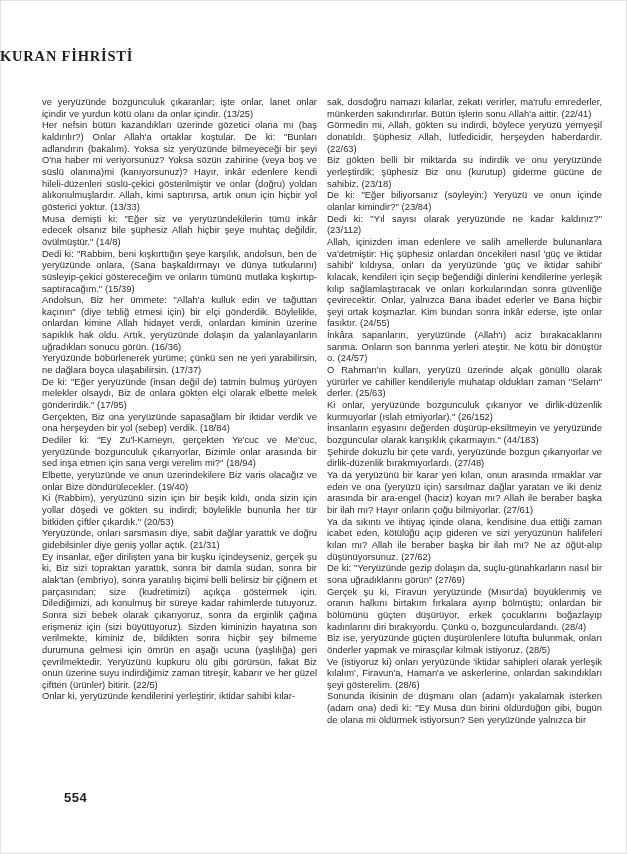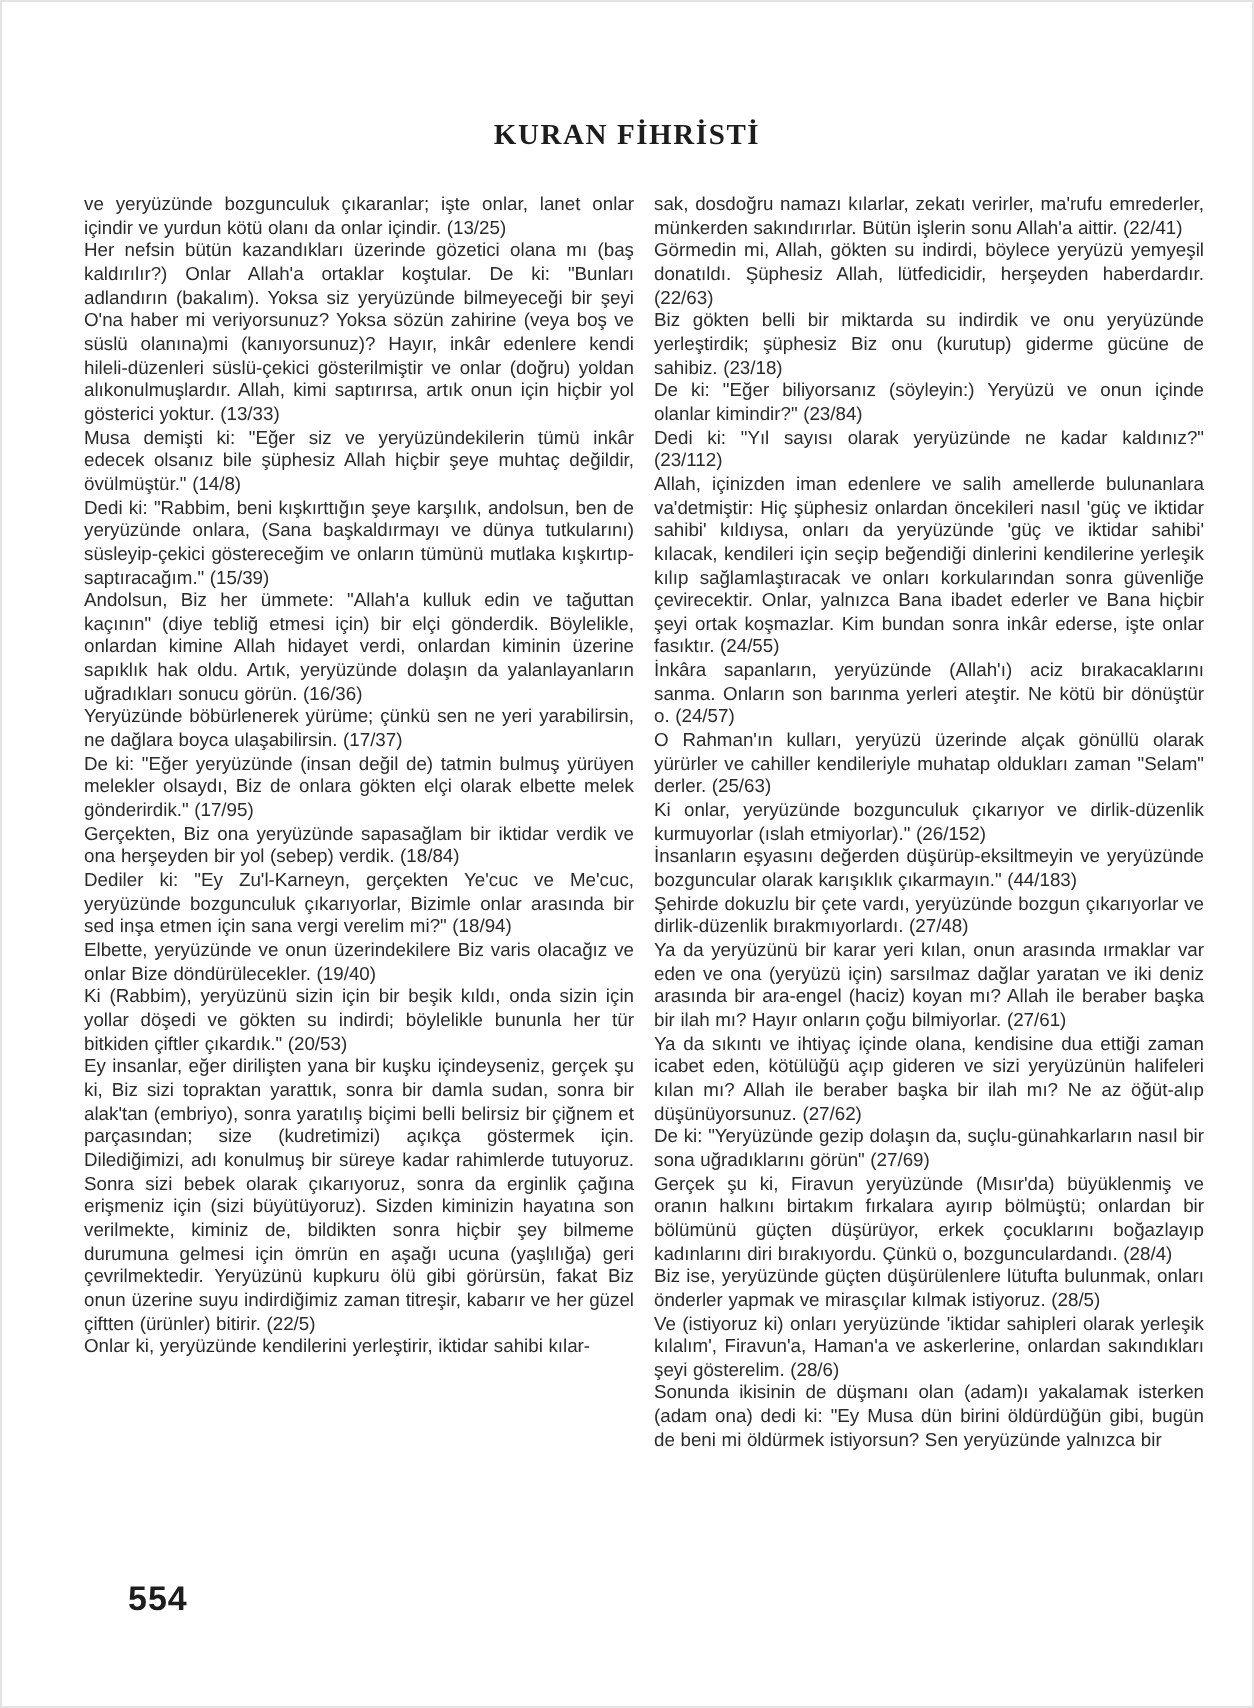--- a/index.html
+++ b/index.html
@@ -10,24 +10,24 @@
     width: 627px;
     height: 854px;
     background: #ffffff;
     position: relative;
     font-family: "Liberation Sans", sans-serif;
     box-shadow: inset 0 0 0 1px #e3e3e3;
     overflow: hidden;
   }
   .page-header {
     position: absolute;
-    top: 60px;
+    top: 48px;
     left: 0;
     width: 100%;
-    text-align: center;
+    text-align: left;
     font-family: "Liberation Serif", serif;
     font-weight: bold;
     font-size: 14.5px;
     letter-spacing: 0.8px;
     color: #1d1d1d;
   }
   .columns {
     position: absolute;
     top: 96px;
     left: 42px;
@@ -47,21 +47,21 @@
     line-height: 11.65px;
     text-align: justify;
     color: #2b2b2b;
     word-spacing: 0.2px;
   }
   .page-number {
     position: absolute;
     left: 64px;
     top: 790px;
     font-weight: bold;
-    font-size: 17px;
+    font-size: 13px;
     color: #1d1d1d;
     letter-spacing: 0.5px;
   }
 </style>
 </head>
 <body>
 
 <div class="page-header">KURAN FİHRİSTİ</div>
 
 <div class="columns">
@@ -70,20 +70,21 @@
       <p>Her nefsin bütün kazandıkları üzerinde gözetici olana mı (baş kaldırılır?) Onlar Allah'a ortaklar koştular. De ki: "Bunları adlandırın (bakalım). Yoksa siz yeryüzünde bilmeyeceği bir şeyi O'na haber mi veriyorsunuz? Yoksa sözün zahirine (veya boş ve süslü olanına)mi (kanıyorsunuz)? Hayır, inkâr edenlere kendi hileli-düzenleri süslü-çekici gösterilmiştir ve onlar (doğru) yoldan alıkonulmuşlardır. Allah, kimi saptırırsa, artık onun için hiçbir yol gösterici yoktur. (13/33)</p>
       <p>Musa demişti ki: "Eğer siz ve yeryüzündekilerin tümü inkâr edecek olsanız bile şüphesiz Allah hiçbir şeye muhtaç değildir, övülmüştür." (14/8)</p>
       <p>Dedi ki: "Rabbim, beni kışkırttığın şeye karşılık, andolsun, ben de yeryüzünde onlara, (Sana başkaldırmayı ve dünya tutkularını) süsleyip-çekici göstereceğim ve onların tümünü mutlaka kışkırtıp-saptıracağım." (15/39)</p>
       <p>Andolsun, Biz her ümmete: "Allah'a kulluk edin ve tağuttan kaçının" (diye tebliğ etmesi için) bir elçi gönderdik. Böylelikle, onlardan kimine Allah hidayet verdi, onlardan kiminin üzerine sapıklık hak oldu. Artık, yeryüzünde dolaşın da yalanlayanların uğradıkları sonucu görün. (16/36)</p>
       <p>Yeryüzünde böbürlenerek yürüme; çünkü sen ne yeri yarabilirsin, ne dağlara boyca ulaşabilirsin. (17/37)</p>
       <p>De ki: "Eğer yeryüzünde (insan değil de) tatmin bulmuş yürüyen melekler olsaydı, Biz de onlara gökten elçi olarak elbette melek gönderirdik." (17/95)</p>
       <p>Gerçekten, Biz ona yeryüzünde sapasağlam bir iktidar verdik ve ona herşeyden bir yol (sebep) verdik. (18/84)</p>
       <p>Dediler ki: "Ey Zu'l-Karneyn, gerçekten Ye'cuc ve Me'cuc, yeryüzünde bozgunculuk çıkarıyorlar, Bizimle onlar arasında bir sed inşa etmen için sana vergi verelim mi?" (18/94)</p>
       <p>Elbette, yeryüzünde ve onun üzerindekilere Biz varis olacağız ve onlar Bize döndürülecekler. (19/40)</p>
       <p>Ki (Rabbim), yeryüzünü sizin için bir beşik kıldı, onda sizin için yollar döşedi ve gökten su indirdi; böylelikle bununla her tür bitkiden çiftler çıkardık." (20/53)</p>
+      <p>Yeryüzünde, onları sarsmasın diye, sabit dağlar yarattık ve doğru gidebilsinler diye geniş yollar açtık. (21/31)</p>
       <p>Ey insanlar, eğer dirilişten yana bir kuşku içindeyseniz, gerçek şu ki, Biz sizi topraktan yarattık, sonra bir damla sudan, sonra bir alak'tan (embriyo), sonra yaratılış biçimi belli belirsiz bir çiğnem et parçasından; size (kudretimizi) açıkça göstermek için. Dilediğimizi, adı konulmuş bir süreye kadar rahimlerde tutuyoruz. Sonra sizi bebek olarak çıkarıyoruz, sonra da erginlik çağına erişmeniz için (sizi büyütüyoruz). Sizden kiminizin hayatına son verilmekte, kiminiz de, bildikten sonra hiçbir şey bilmeme durumuna gelmesi için ömrün en aşağı ucuna (yaşlılığa) geri çevrilmektedir. Yeryüzünü kupkuru ölü gibi görürsün, fakat Biz onun üzerine suyu indirdiğimiz zaman titreşir, kabarır ve her güzel çiftten (ürünler) bitirir. (22/5)</p>
       <p>Onlar ki, yeryüzünde kendilerini yerleştirir, iktidar sahibi kılar-</p>
     </div>
   <div class="col">
       <p>sak, dosdoğru namazı kılarlar, zekatı verirler, ma'rufu emrederler, münkerden sakındırırlar. Bütün işlerin sonu Allah'a aittir. (22/41)</p>
       <p>Görmedin mi, Allah, gökten su indirdi, böylece yeryüzü yemyeşil donatıldı. Şüphesiz Allah, lütfedicidir, herşeyden haberdardır. (22/63)</p>
       <p>Biz gökten belli bir miktarda su indirdik ve onu yeryüzünde yerleştirdik; şüphesiz Biz onu (kurutup) giderme gücüne de sahibiz. (23/18)</p>
       <p>De ki: "Eğer biliyorsanız (söyleyin:) Yeryüzü ve onun içinde olanlar kimindir?" (23/84)</p>
       <p>Dedi ki: "Yıl sayısı olarak yeryüzünde ne kadar kaldınız?" (23/112)</p>
       <p>Allah, içinizden iman edenlere ve salih amellerde bulunanlara va'detmiştir: Hiç şüphesiz onlardan öncekileri nasıl 'güç ve iktidar sahibi' kıldıysa, onları da yeryüzünde 'güç ve iktidar sahibi' kılacak, kendileri için seçip beğendiği dinlerini kendilerine yerleşik kılıp sağlamlaştıracak ve onları korkularından sonra güvenliğe çevirecektir. Onlar, yalnızca Bana ibadet ederler ve Bana hiçbir şeyi ortak koşmazlar. Kim bundan sonra inkâr ederse, işte onlar fasıktır. (24/55)</p>
@@ -91,17 +92,17 @@
       <p>O Rahman'ın kulları, yeryüzü üzerinde alçak gönüllü olarak yürürler ve cahiller kendileriyle muhatap oldukları zaman "Selam" derler. (25/63)</p>
       <p>Ki onlar, yeryüzünde bozgunculuk çıkarıyor ve dirlik-düzenlik kurmuyorlar (ıslah etmiyorlar)." (26/152)</p>
       <p>İnsanların eşyasını değerden düşürüp-eksiltmeyin ve yeryüzünde bozguncular olarak karışıklık çıkarmayın." (44/183)</p>
       <p>Şehirde dokuzlu bir çete vardı, yeryüzünde bozgun çıkarıyorlar ve dirlik-düzenlik bırakmıyorlardı. (27/48)</p>
       <p>Ya da yeryüzünü bir karar yeri kılan, onun arasında ırmaklar var eden ve ona (yeryüzü için) sarsılmaz dağlar yaratan ve iki deniz arasında bir ara-engel (haciz) koyan mı? Allah ile beraber başka bir ilah mı? Hayır onların çoğu bilmiyorlar. (27/61)</p>
       <p>Ya da sıkıntı ve ihtiyaç içinde olana, kendisine dua ettiği zaman icabet eden, kötülüğü açıp gideren ve sizi yeryüzünün halifeleri kılan mı? Allah ile beraber başka bir ilah mı? Ne az öğüt-alıp düşünüyorsunuz. (27/62)</p>
       <p>De ki: "Yeryüzünde gezip dolaşın da, suçlu-günahkarların nasıl bir sona uğradıklarını görün" (27/69)</p>
       <p>Gerçek şu ki, Firavun yeryüzünde (Mısır'da) büyüklenmiş ve oranın halkını birtakım fırkalara ayırıp bölmüştü; onlardan bir bölümünü güçten düşürüyor, erkek çocuklarını boğazlayıp kadınlarını diri bırakıyordu. Çünkü o, bozgunculardandı. (28/4)</p>
       <p>Biz ise, yeryüzünde güçten düşürülenlere lütufta bulunmak, onları önderler yapmak ve mirasçılar kılmak istiyoruz. (28/5)</p>
       <p>Ve (istiyoruz ki) onları yeryüzünde 'iktidar sahipleri olarak yerleşik kılalım', Firavun'a, Haman'a ve askerlerine, onlardan sakındıkları şeyi gösterelim. (28/6)</p>
-      <p>Sonunda ikisinin de düşmanı olan (adam)ı yakalamak isterken (adam ona) dedi ki: "Ey Musa dün birini öldürdüğün gibi, bugün de beni mi öldürmek istiyorsun? Sen yeryüzünde yalnızca bir</p>
+      <p>Sonunda ikisinin de düşmanı olan (adam)ı yakalamak isterken (adam ona) dedi ki: "Ey Musa dün birini öldürdüğün gibi, bugün de olana mi öldürmek istiyorsun? Sen yeryüzünde yalnızca bir</p>
     </div>
 </div>
 
 <div class="page-number">554</div>
 
 </body></html>

